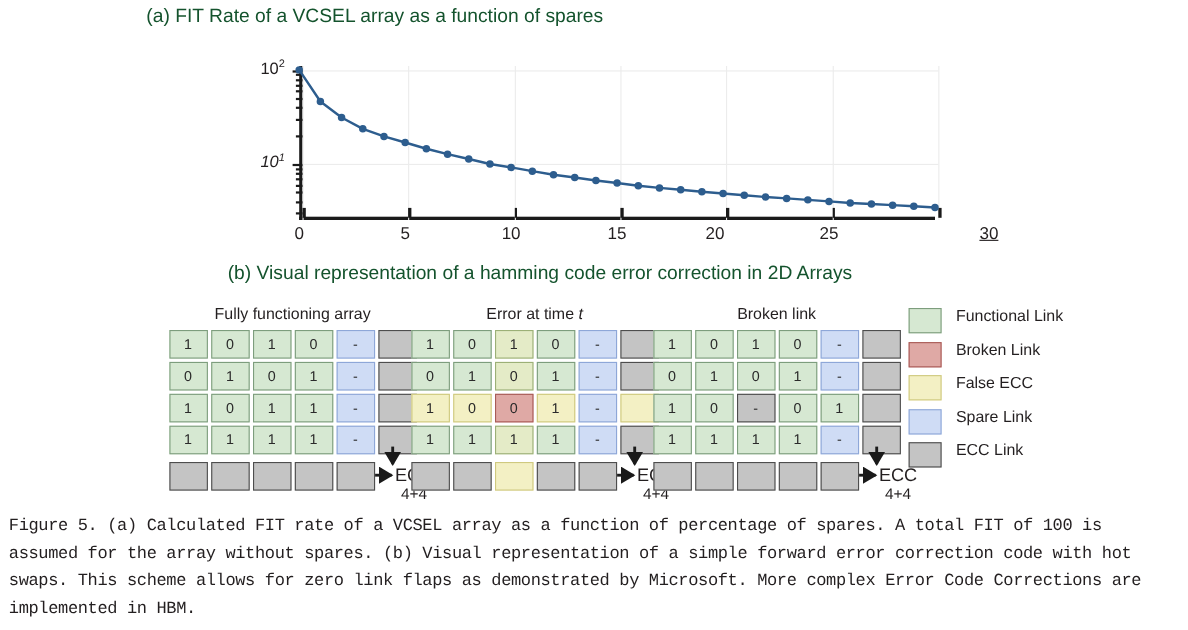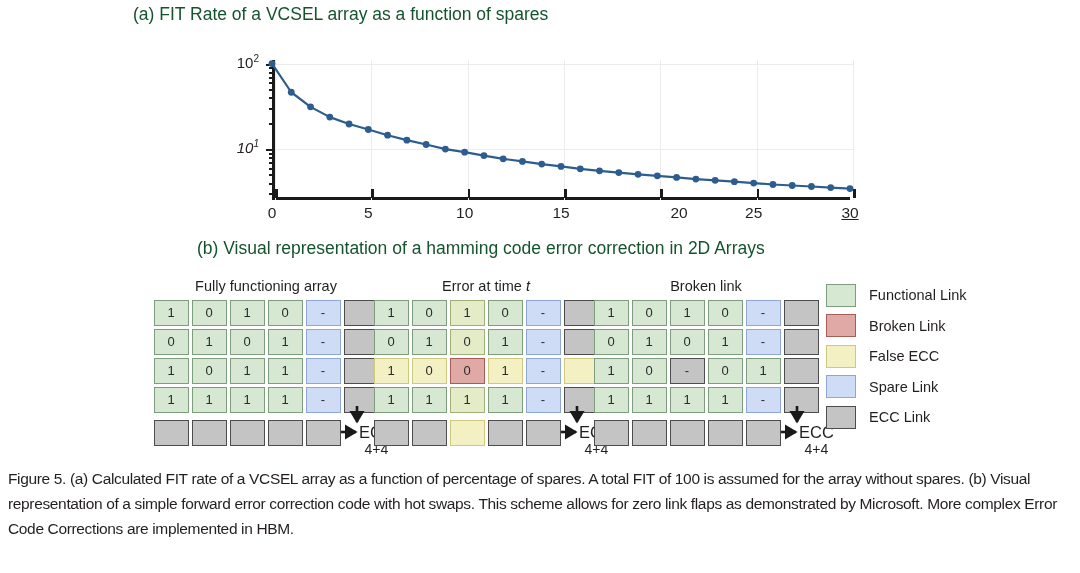--- a/index.html
+++ b/index.html
@@ -9,21 +9,21 @@
     font-family:"Liberation Sans",sans-serif;
     color:#1a1a1a;overflow:hidden;position:relative;
   }
   .fig{position:relative;width:1080px;height:573px;}
 
   
   .panel-title{
     position:absolute;font-size:17.5px;color:#14532d;white-space:nowrap;
   }
   #title-a{left:133px;top:4px;}
-  #title-b{left:197px;top:238px;}
+  #title-b{left:207px;top:238px;}
 
   
   #chart{position:absolute;left:0px;top:34px;width:880px;height:175px;}
   .plot-frame{
     position:absolute;left:272px;top:26px;width:578px;height:140px;
     border-left:3px solid #1a1a1a;border-bottom:3px solid #1a1a1a;
     box-sizing:border-box;
   }
   .gridline-v{position:absolute;top:0;width:1px;height:140px;background:#ececec;}
   .gridline-h{position:absolute;left:0;width:578px;height:1px;background:#ececec;}
@@ -68,32 +68,32 @@
 
   .bottom-row{position:absolute;left:0;}
   .ecc-label{
     position:absolute;font-size:16.5px;color:#231f20;white-space:nowrap;
     line-height:17px;text-align:center;
   }
   .ecc-label .sum{display:block;font-size:14px;}
 
   
   #legend{position:absolute;left:806px;top:18px;}
-  .legend-row{display:flex;align-items:center;height:30.5px;padding-left:20px;}
+  .legend-row{display:flex;height:30.5px;padding-left:20px;}
   .legend-swatch{
     width:30px;height:23px;box-sizing:border-box;margin-right:13px;
     border:1.5px solid #7d9d7d;background:#d6e8d2;
   }
   .legend-label{font-size:14.5px;color:#231f20;white-space:nowrap;}
 
   
   #caption{
     position:absolute;left:8px;top:466px;width:1062px;
     font-size:15.5px;line-height:25px;color:#231f20;
-    font-family:Liberation Sans, sans-serif;
+    font-family:Liberation Mono, monospace;
     letter-spacing:-0.35px;
   }
 </style>
 </head>
 <body>
 
 <div class="fig">
 
   <div class="panel-title" id="title-a">(a) FIT Rate of a VCSEL array as a function of spares</div>
 
@@ -134,23 +134,23 @@
         <div class="tick-major-x" style="left: 481.667px;"></div>
         <div class="tick-major-x" style="left: 578px;"></div>
       </div>
     <div id="tick-layer">
         <div class="ytick-label" style="left: 217px; top: 103.713px; font-style: italic;">10<sup>1</sup></div>
         <div class="ytick-label" style="left: 217px; top: 18.5261px;">10<sup>2</sup></div>
         <div class="xtick-label" style="left: 257px;">0</div>
         <div class="xtick-label" style="left: 353.333px;">5</div>
         <div class="xtick-label" style="left: 449.667px;">10</div>
         <div class="xtick-label" style="left: 546px;">15</div>
-        <div class="xtick-label" style="left: 664px;">20</div>
+        <div class="xtick-label" style="left: 635px;">20</div>
         <div class="xtick-label" style="left: 738.667px;">25</div>
-        <div class="xtick-label" style="left: 835px; text-decoration: underline;">30</div>
+        <div class="xtick-label" style="left: 884px; text-decoration: underline;">30</div>
       </div>
     <svg class="series-line" id="series-svg" width="580" height="142">
         <polyline points="0.00,3.53 19.27,32.25 38.53,46.86 57.80,57.10 77.07,64.01 96.33,69.52 115.60,75.22 134.87,80.16 154.13,84.52 173.40,89.08 192.67,92.20 211.93,95.61 231.20,98.87 250.47,101.38 269.73,104.09 289.00,106.40 308.27,108.87 327.53,110.83 346.80,112.55 366.07,114.36 385.33,115.87 404.60,117.44 423.87,119.09 443.13,120.37 462.40,121.70 481.67,123.08 500.93,124.51 520.20,125.50 539.47,126.51 558.73,127.55 578.00,128.62" fill="none" stroke="#2d5d8e" stroke-width="2.2" stroke-linejoin="round"></polyline>
         <circle cx="0.00" cy="3.53" r="3.4" fill="#2d5d8e"></circle>
         <circle cx="19.27" cy="32.25" r="3.4" fill="#2d5d8e"></circle>
         <circle cx="38.53" cy="46.86" r="3.4" fill="#2d5d8e"></circle>
         <circle cx="57.80" cy="57.10" r="3.4" fill="#2d5d8e"></circle>
         <circle cx="77.07" cy="64.01" r="3.4" fill="#2d5d8e"></circle>
         <circle cx="96.33" cy="69.52" r="3.4" fill="#2d5d8e"></circle>
         <circle cx="115.60" cy="75.22" r="3.4" fill="#2d5d8e"></circle>

